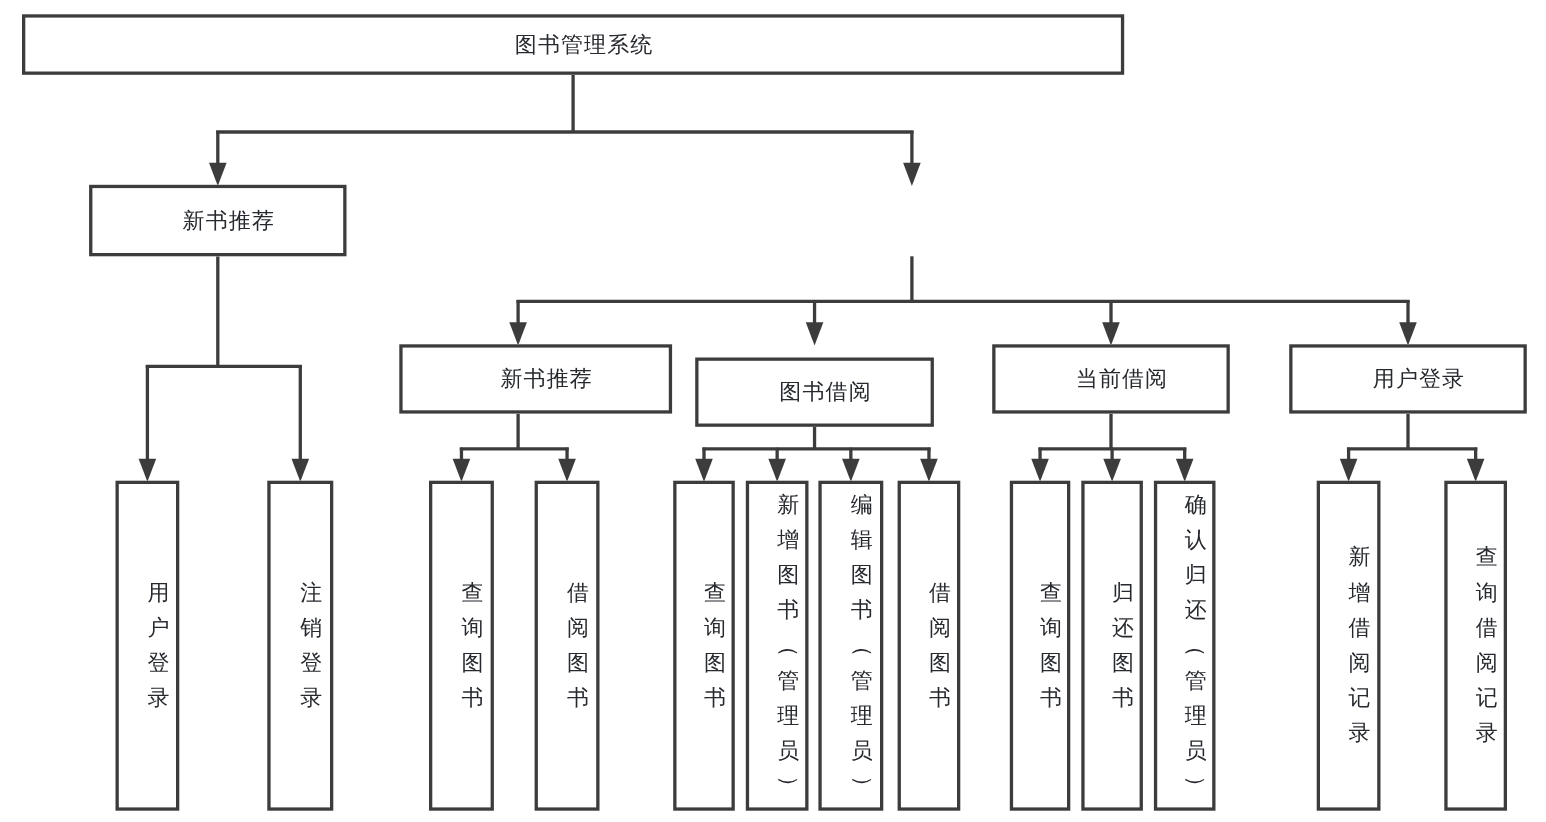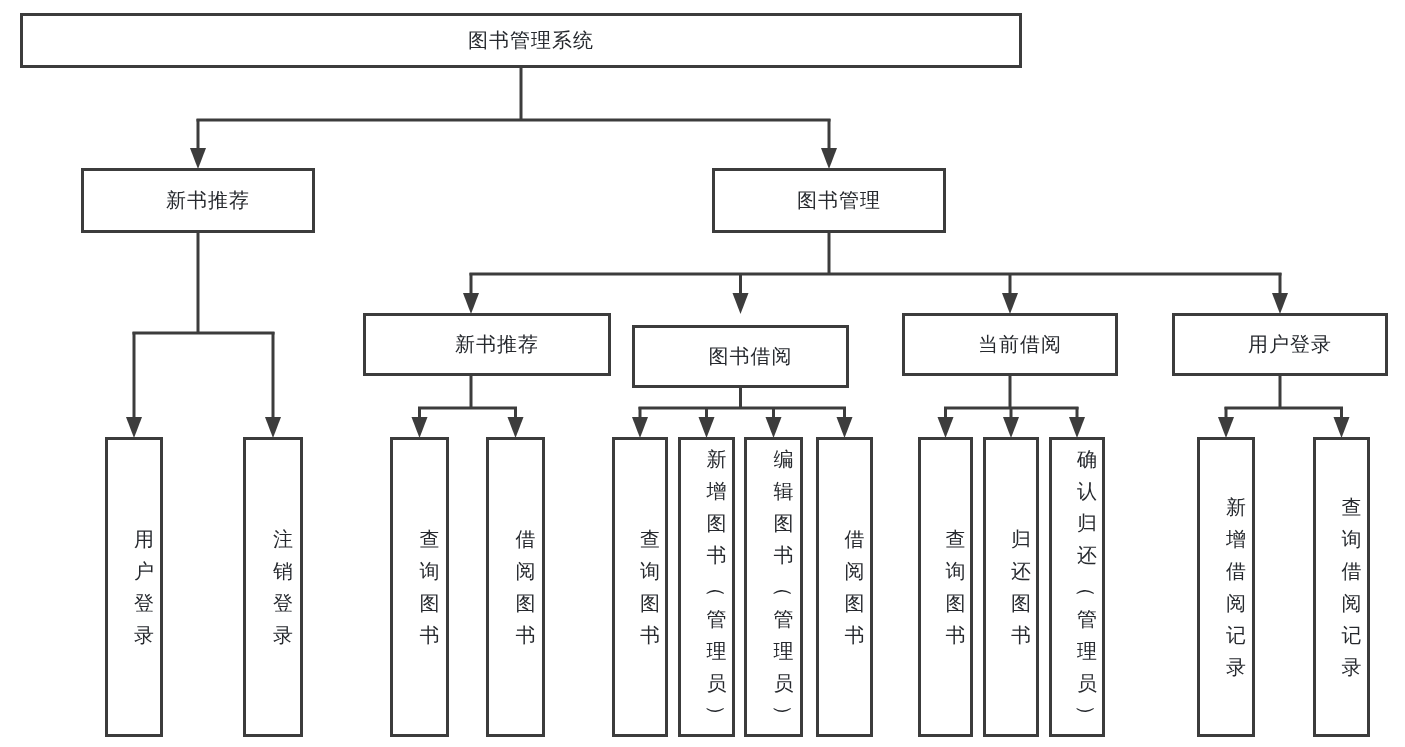--- a/index.html
+++ b/index.html
@@ -136,23 +136,20 @@
       <polygon points="1333.5,417 1349.5,417 1341.5,438" fill="#3c3c3c"></polygon>
     </svg>
 
   <div class="node h" id="n-root">
     <span class="lbl">图书管理系统</span>
   </div>
 
   <div class="node h" id="n-user-login">
     <span class="lbl">新书推荐</span>
   </div>
-  <div class="node h" id="n-book-mgmt">
-    <span class="lbl">图书管理</span>
-  </div>
 
   <div class="node h" id="n-new-book-rec">
     <span class="lbl">新书推荐</span>
   </div>
   <div class="node h" id="n-book-borrow">
     <span class="lbl">图书借阅</span>
   </div>
   <div class="node h" id="n-current-borrow">
     <span class="lbl">当前借阅</span>
   </div>

